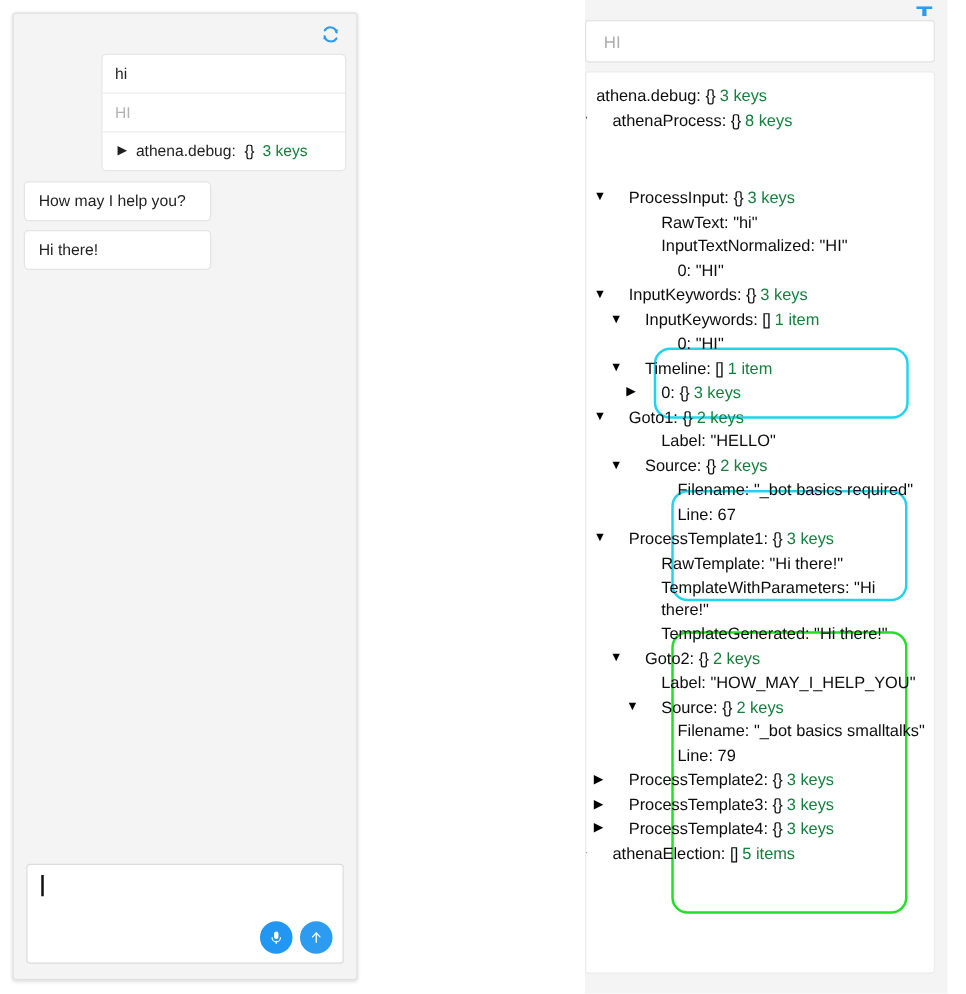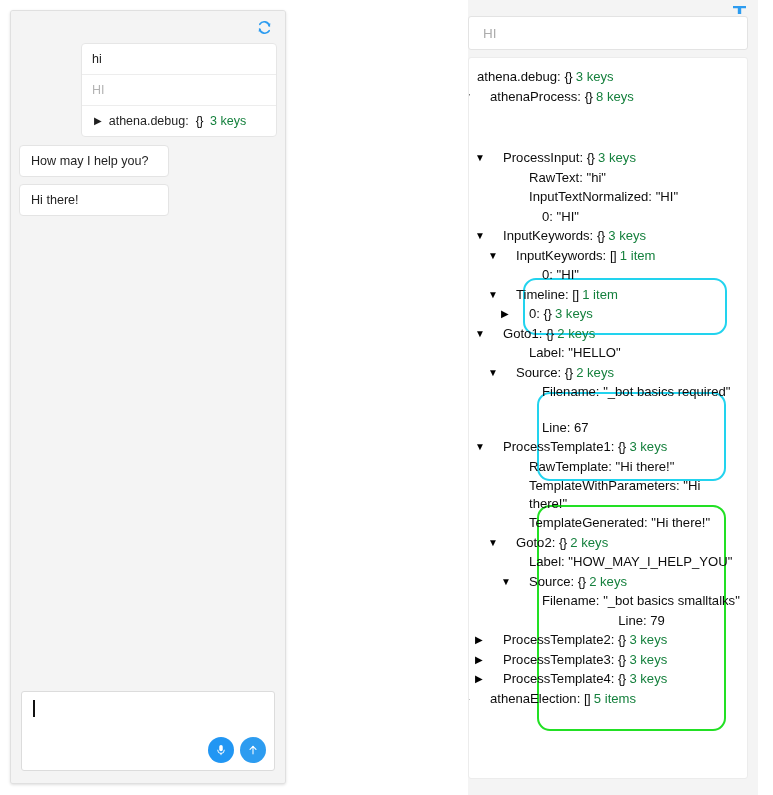--- a/index.html
+++ b/index.html
@@ -332,30 +332,30 @@
           <div class="node" style="padding-left: 73px; text-indent: -14px;"><span class="tri none">&nbsp;</span><span class="nodetext"><span class="key">0:</span> <span class="val">"HI"</span></span></div>
           <div class="node" style="padding-left: 34px; text-indent: -14px;"><span class="tri">▼</span><span class="nodetext"><span class="key">InputKeywords:</span> <span class="brace">{}</span> <span class="count">3 keys</span></span></div>
           <div class="node" style="padding-left: 47px; text-indent: -14px;"><span class="tri">▼</span><span class="nodetext"><span class="key">InputKeywords:</span> <span class="brace">[]</span> <span class="count">1 item</span></span></div>
           <div class="node" style="padding-left: 73px; text-indent: -14px;"><span class="tri none">&nbsp;</span><span class="nodetext"><span class="key">0:</span> <span class="val">"HI"</span></span></div>
           <div class="node" style="padding-left: 47px; text-indent: -14px;"><span class="tri">▼</span><span class="nodetext"><span class="key">Timeline:</span> <span class="brace">[]</span> <span class="count">1 item</span></span></div>
           <div class="node" style="padding-left: 60px; text-indent: -14px;"><span class="tri">▶</span><span class="nodetext"><span class="key">0:</span> <span class="brace">{}</span> <span class="count">3 keys</span></span></div>
           <div class="node" style="padding-left: 34px; text-indent: -14px;"><span class="tri">▼</span><span class="nodetext"><span class="key">Goto1:</span> <span class="brace">{}</span> <span class="count">2 keys</span></span></div>
           <div class="node" style="padding-left: 60px; text-indent: -14px;"><span class="tri none">&nbsp;</span><span class="nodetext"><span class="key">Label:</span> <span class="val">"HELLO"</span></span></div>
           <div class="node" style="padding-left: 47px; text-indent: -14px;"><span class="tri">▼</span><span class="nodetext"><span class="key">Source:</span> <span class="brace">{}</span> <span class="count">2 keys</span></span></div>
           <div class="node" style="padding-left: 73px; text-indent: -14px;"><span class="tri none">&nbsp;</span><span class="nodetext"><span class="key">Filename:</span> <span class="val">"_bot basics required"</span></span></div>
-          <div class="node" style="padding-left: 73px; text-indent: -14px; margin-top: 16px;"><span class="tri none">&nbsp;</span><span class="nodetext"><span class="key">Line:</span> <span class="val">67</span></span></div>
+          <div class="node" style="padding-left: 73px; text-indent: -14px;"><span class="tri none">&nbsp;</span><span class="nodetext"><span class="key">Line:</span> <span class="val">67</span></span></div>
           <div class="node" style="padding-left: 34px; text-indent: -14px;"><span class="tri">▼</span><span class="nodetext"><span class="key">ProcessTemplate1:</span> <span class="brace">{}</span> <span class="count">3 keys</span></span></div>
           <div class="node" style="padding-left: 60px; text-indent: -14px;"><span class="tri none">&nbsp;</span><span class="nodetext"><span class="key">RawTemplate:</span> <span class="val">"Hi there!"</span></span></div>
           <div class="node" style="padding-left: 60px; text-indent: -14px;"><span class="tri none">&nbsp;</span><span class="nodetext"><span class="key">TemplateWithParameters:</span> <span class="val">"Hi there!"</span></span></div>
           <div class="node" style="padding-left: 60px; text-indent: -14px;"><span class="tri none">&nbsp;</span><span class="nodetext"><span class="key">TemplateGenerated:</span> <span class="val">"Hi there!"</span></span></div>
           <div class="node" style="padding-left: 47px; text-indent: -14px;"><span class="tri">▼</span><span class="nodetext"><span class="key">Goto2:</span> <span class="brace">{}</span> <span class="count">2 keys</span></span></div>
           <div class="node" style="padding-left: 60px; text-indent: -14px;"><span class="tri none">&nbsp;</span><span class="nodetext"><span class="key">Label:</span> <span class="val">"HOW_MAY_I_HELP_YOU"</span></span></div>
           <div class="node" style="padding-left: 60px; text-indent: -14px;"><span class="tri">▼</span><span class="nodetext"><span class="key">Source:</span> <span class="brace">{}</span> <span class="count">2 keys</span></span></div>
           <div class="node" style="padding-left: 73px; text-indent: -14px;"><span class="tri none">&nbsp;</span><span class="nodetext"><span class="key">Filename:</span> <span class="val">"_bot basics smalltalks"</span></span></div>
-          <div class="node" style="padding-left: 73px; text-indent: -14px; text-align: center;"><span class="tri none">&nbsp;</span><span class="nodetext"><span class="key">Line:</span> <span class="val">79</span></span></div>
+          <div class="node" style="padding-left: 73px; text-indent: -14px;"><span class="tri none">&nbsp;</span><span class="nodetext"><span class="key">Line:</span> <span class="val">79</span></span></div>
           <div class="node" style="padding-left: 34px; text-indent: -14px;"><span class="tri">▶</span><span class="nodetext"><span class="key">ProcessTemplate2:</span> <span class="brace">{}</span> <span class="count">3 keys</span></span></div>
           <div class="node" style="padding-left: 34px; text-indent: -14px;"><span class="tri">▶</span><span class="nodetext"><span class="key">ProcessTemplate3:</span> <span class="brace">{}</span> <span class="count">3 keys</span></span></div>
           <div class="node" style="padding-left: 34px; text-indent: -14px;"><span class="tri">▶</span><span class="nodetext"><span class="key">ProcessTemplate4:</span> <span class="brace">{}</span> <span class="count">3 keys</span></span></div>
           <div class="node" style="padding-left: 21px; text-indent: -14px;"><span class="tri">▶</span><span class="nodetext"><span class="key">athenaElection:</span> <span class="brace">[]</span> <span class="count">5 items</span></span></div>
           <div class="hl" style="top: 220px; left: 54px; width: 200px; height: 53px;"></div>
           <div class="hl" style="top: 334px; left: 68px; width: 185px; height: 85px;"></div>
           <div class="hl green" style="top: 447px; left: 68px; width: 185px; height: 222px;"></div>
         </div>
     </div>
 

